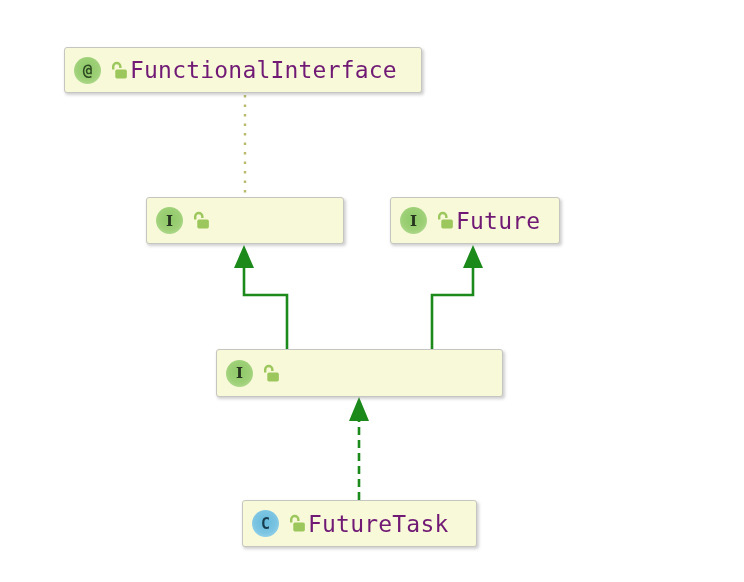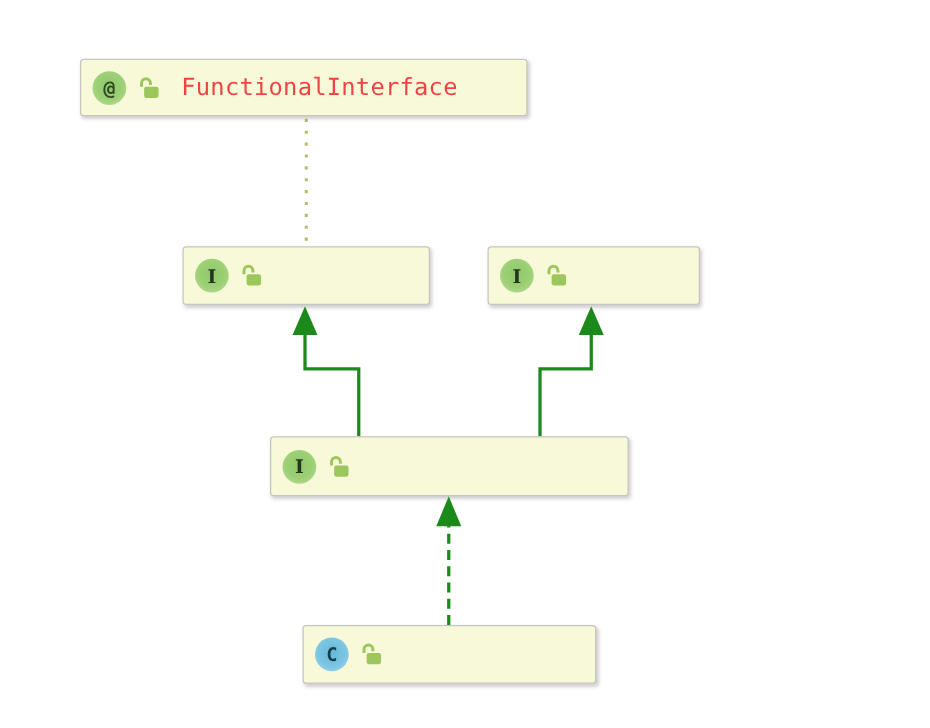--- a/index.html
+++ b/index.html
@@ -50,24 +50,23 @@
     background: radial-gradient(circle at 50% 45%, #64b8da 0%, #7cc5e2 55%, #abdcef 100%);
     color: #163c4e;
     font: bold 15px "DejaVu Sans Mono", monospace;
   }
   .lock {
     width: 21px; height: 21px;
     margin-left: 8px;
     flex: 0 0 21px;
   }
   .label {
-    margin-left: 15px;
-    font-size: 19px;
+    font-size: 23px;
     letter-spacing: 0.2px;
-    color: #ef4444;
+    color: #701a75;
     white-space: nowrap;
   }
 </style>
 </head>
 <body>
 
 <div class="canvas">
 
   <svg class="edges" viewBox="0 0 744 582">
 
@@ -105,35 +104,37 @@
   </div>
 
   <div class="node n2">
     <span class="circle ic-interface">I</span>
     <span class="lock">
       <svg viewBox="0 0 20 20" width="21" height="21">
         <path d="M4 9 V6.2 a3.4 3.4 0 0 1 6.8 0 V7.6" fill="none" stroke="#9cc75d" stroke-width="2.3"></path>
         <rect x="6" y="9" width="11" height="8.5" rx="1.6" fill="#9cc75d"></rect>
       </svg>
     </span>
+    <span class="label">Future</span>
   </div>
 
   <div class="node n3">
     <span class="circle ic-interface">I</span>
     <span class="lock">
       <svg viewBox="0 0 20 20" width="21" height="21">
         <path d="M4 9 V6.2 a3.4 3.4 0 0 1 6.8 0 V7.6" fill="none" stroke="#9cc75d" stroke-width="2.3"></path>
         <rect x="6" y="9" width="11" height="8.5" rx="1.6" fill="#9cc75d"></rect>
       </svg>
     </span>
   </div>
 
   <div class="node n4">
     <span class="circle ic-class">C</span>
     <span class="lock">
       <svg viewBox="0 0 20 20" width="21" height="21">
         <path d="M4 9 V6.2 a3.4 3.4 0 0 1 6.8 0 V7.6" fill="none" stroke="#9cc75d" stroke-width="2.3"></path>
         <rect x="6" y="9" width="11" height="8.5" rx="1.6" fill="#9cc75d"></rect>
       </svg>
     </span>
+    <span class="label">FutureTask</span>
   </div>
 
 </div>
 
 </body></html>

